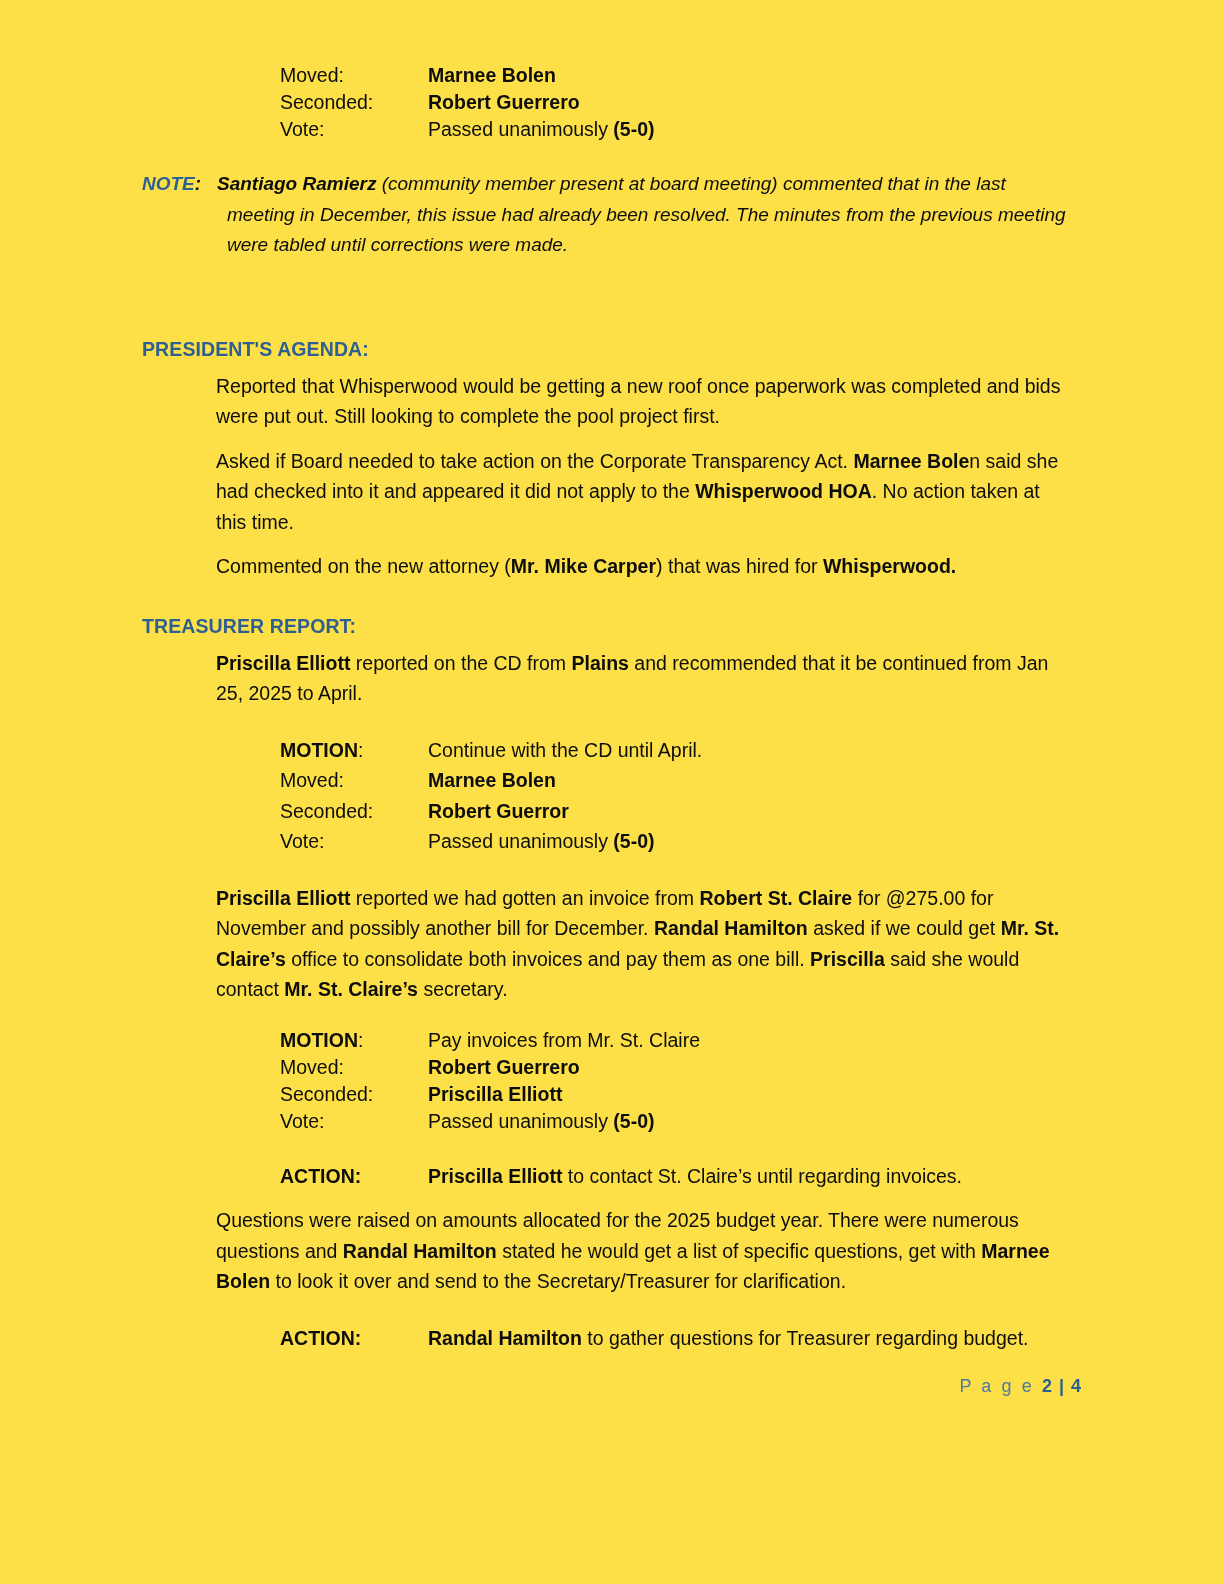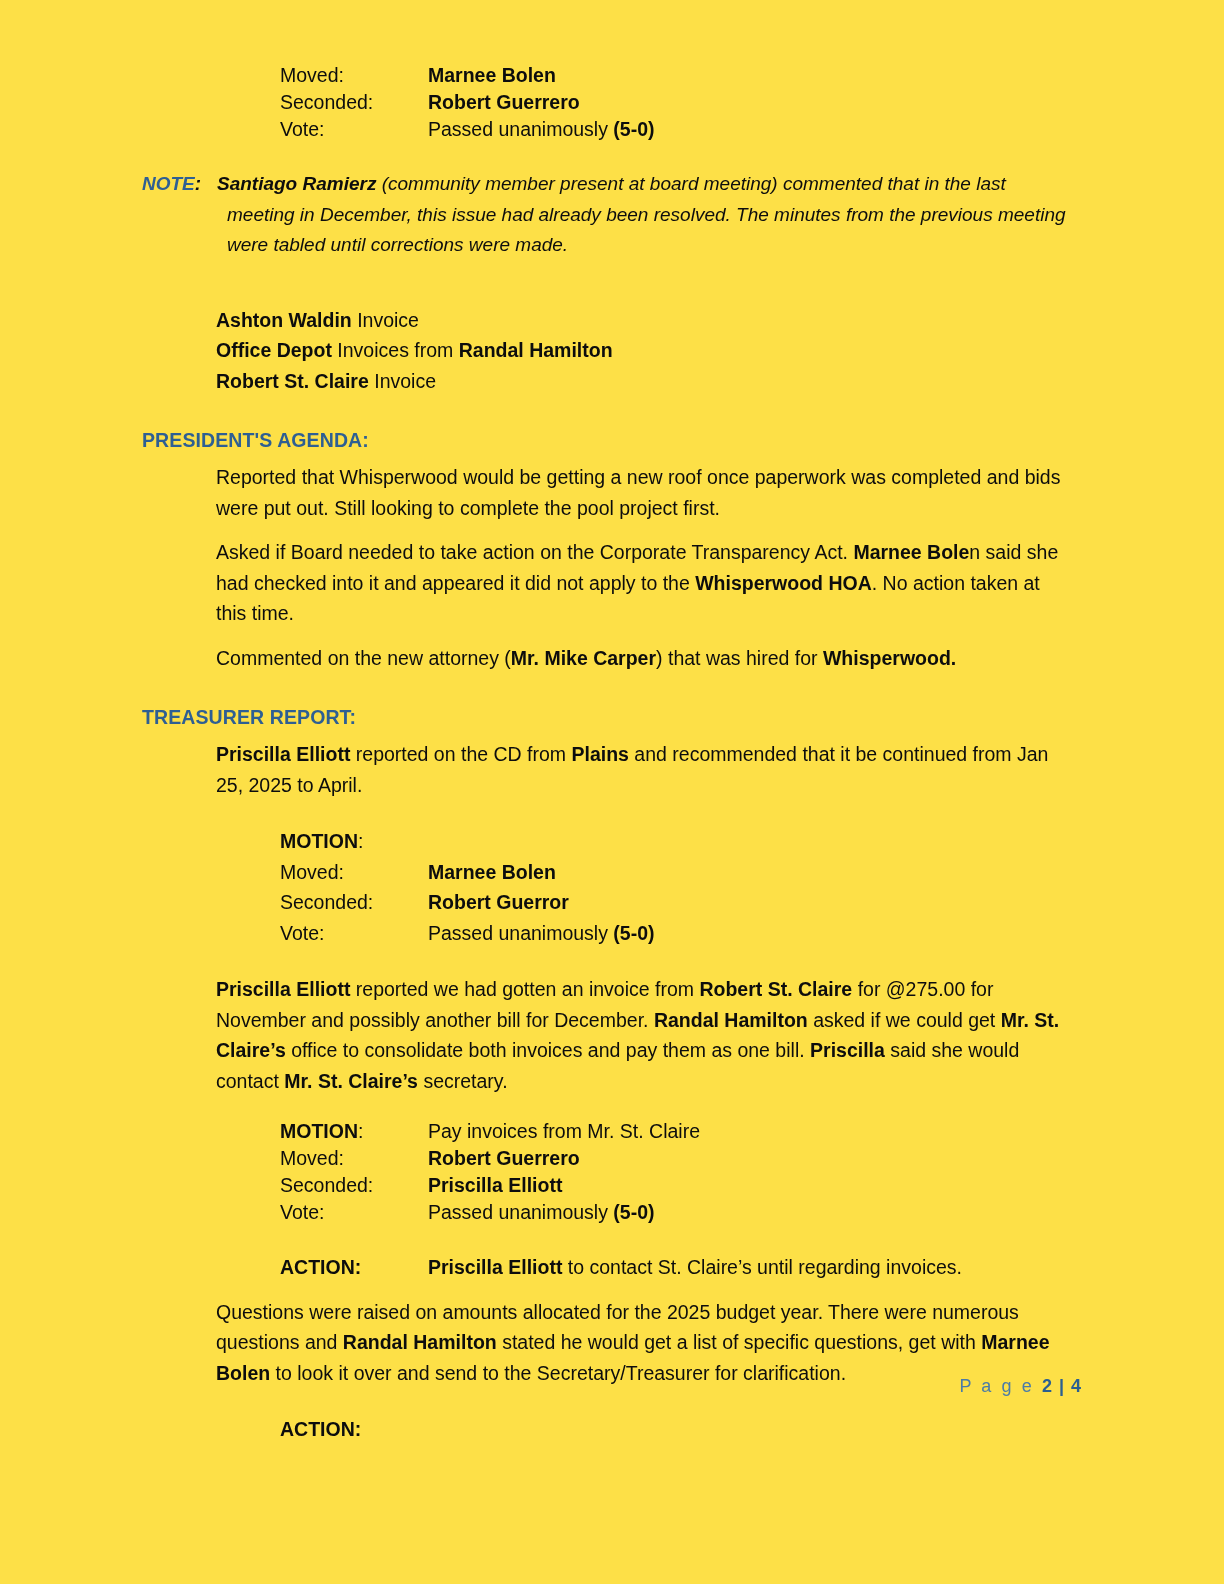--- a/index.html
+++ b/index.html
@@ -125,25 +125,20 @@
       </div>
     </div>
 
     <div class="sp-26"></div>
 
     <div class="note-para"><span class="note-label">NOTE</span><span class="note-colon">:</span>&nbsp;&nbsp;&nbsp;<span class="note-name">Santiago Ramierz</span><span> (community member present at board meeting) commented that in the last meeting in December, this issue had already been resolved.  The minutes from the previous meeting were tabled until corrections were made.</span></div>
 
     <div class="sp-36"></div>
 
     <div class="sp-8"></div>
-    <div class="indent-body">
-      <div class="body-text"><span class="b">Ashton Waldin</span><span> Invoice</span></div>
-      <div class="body-text"><span class="b">Office Depot</span><span> Invoices from </span><span class="b">Randal Hamilton</span></div>
-      <div class="body-text"><span class="b">Robert St. Claire</span><span> Invoice</span></div>
-    </div>
 
     <div class="sp-30"></div>
 
     <div class="section-heading">PRESIDENT'S AGENDA:</div>
     <div class="sp-8"></div>
     <div class="indent-body">
       <div class="body-text">Reported that Whisperwood would be getting a new roof once paperwork was completed and bids were put out.  Still looking to complete the pool project first.</div>
       <div class="sp-14"></div>
       <div class="body-text"><span>Asked if Board needed to take action on the Corporate Transparency Act.  </span><span class="b">Marnee Bole</span><span>n said she had checked into it and appeared it did not apply to the </span><span class="b">Whisperwood HOA</span><span>. No action taken at this time.</span></div>
       <div class="sp-14"></div>
@@ -156,20 +151,21 @@
     <div class="sp-8"></div>
     <div class="indent-body">
       <div class="body-text"><span class="b">Priscilla Elliott</span><span> reported on the CD from </span><span class="b">Plains</span><span> and recommended that it be continued from Jan 25, 2025 to April.</span></div>
     </div>
 
     <div class="sp-26"></div>
 
     <div class="lv-block indent-motion">
       <div class="lv-row loose">
         <span class="lv-label"><span class="b">MOTION</span>:</span>
+        <span class="lv-value">Continue with the CD until April.</span>
       </div>
       <div class="lv-row loose">
         <span class="lv-label">Moved:</span>
         <span class="lv-value b">Marnee Bolen</span>
       </div>
       <div class="lv-row loose">
         <span class="lv-label">Seconded:</span>
         <span class="lv-value b">Robert Guerror</span>
       </div>
       <div class="lv-row loose">
@@ -218,19 +214,20 @@
 
     <div class="indent-body">
       <div class="body-text"><span>Questions were raised on amounts allocated for the 2025 budget year. There were numerous questions and </span><span class="b">Randal Hamilton</span><span> stated he would get a list of specific questions, get with </span><span class="b">Marnee Bolen</span><span> to look it over and send to the Secretary/Treasurer for clarification.</span></div>
     </div>
 
     <div class="sp-26"></div>
 
     <div class="lv-block indent-motion">
       <div class="lv-row loose">
         <span class="lv-label b">ACTION:</span>
+        <span class="lv-value"><span class="b">Randal Hamilton</span><span> to gather questions for Treasurer regarding budget.</span></span>
       </div>
     </div>
 
   </div>
 
   <div class="footer"><span>P a g e </span><span class="pg-num">2 | 4</span></div>
 </div>
 
 </body></html>

